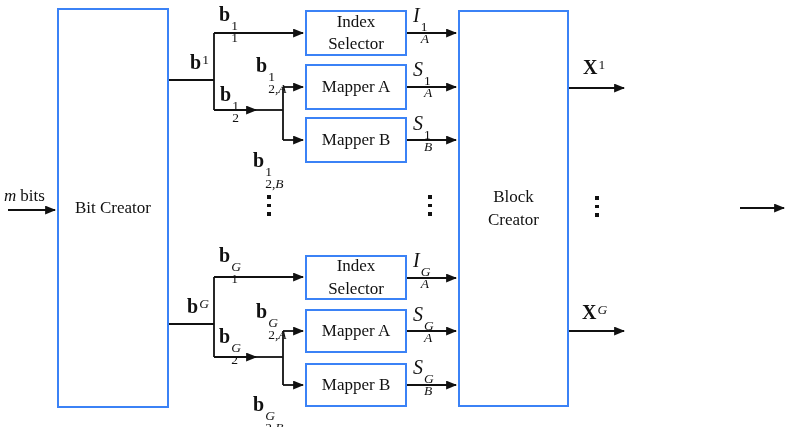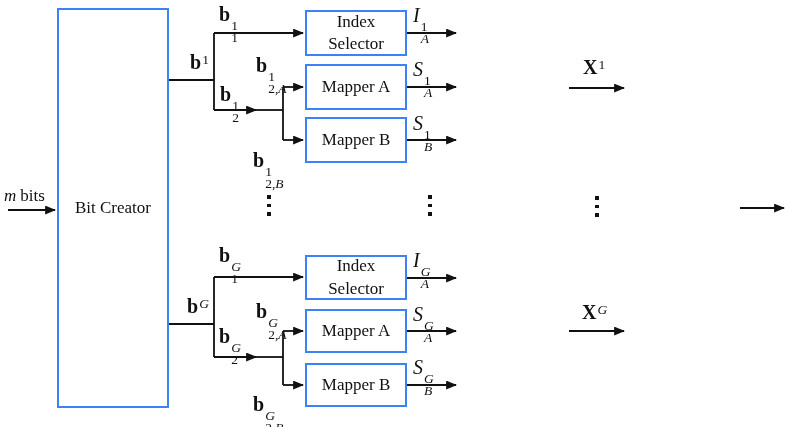--- a/index.html
+++ b/index.html
@@ -98,20 +98,24 @@
     <span>Index</span>
     <span>Selector</span>
   </div>
   <div class="box" style="left:305px;top:309px;width:102px;height:44px">
     <span>Mapper A</span>
   </div>
   <div class="box" style="left:305px;top:363px;width:102px;height:44px">
     <span>Mapper B</span>
   </div>
 
+  <div class="box" style="left:458px;top:10px;width:111px;height:397px">
+    <span>Block</span>
+    <span>Creator</span>
+  </div>
 
 
   <div class="mlabel mbits" style="left:4px;top:187px">
     <span class="bi">m</span><span class="rest">bits</span>
   </div>
 
   <div class="mlabel" style="left:190px;top:51px">
     <span class="bb">b</span><span class="scr solo">
         <span class="ssup">1</span>
       </span>

